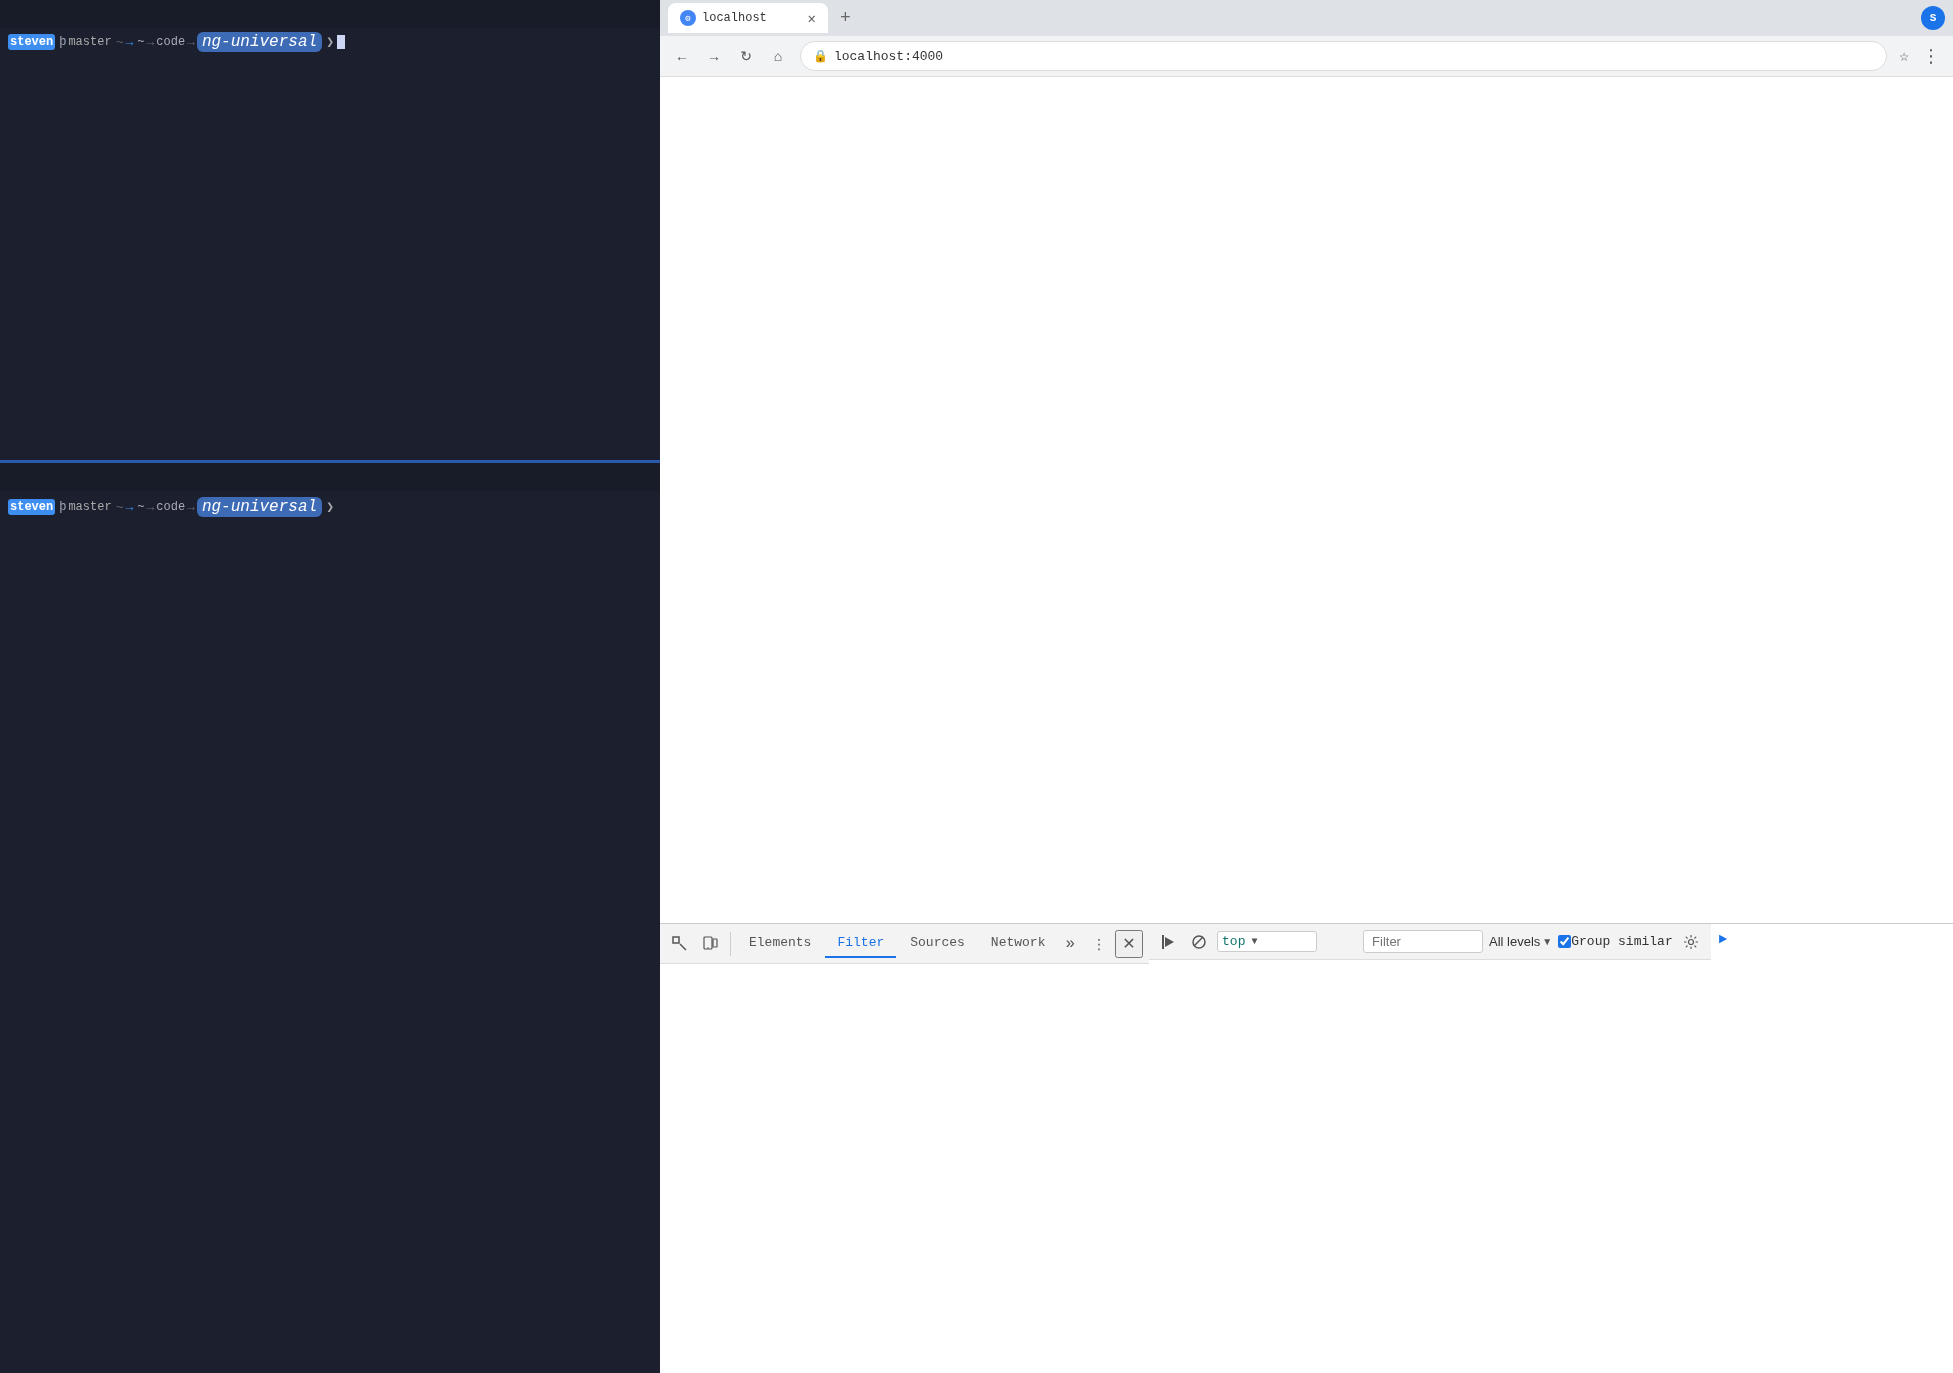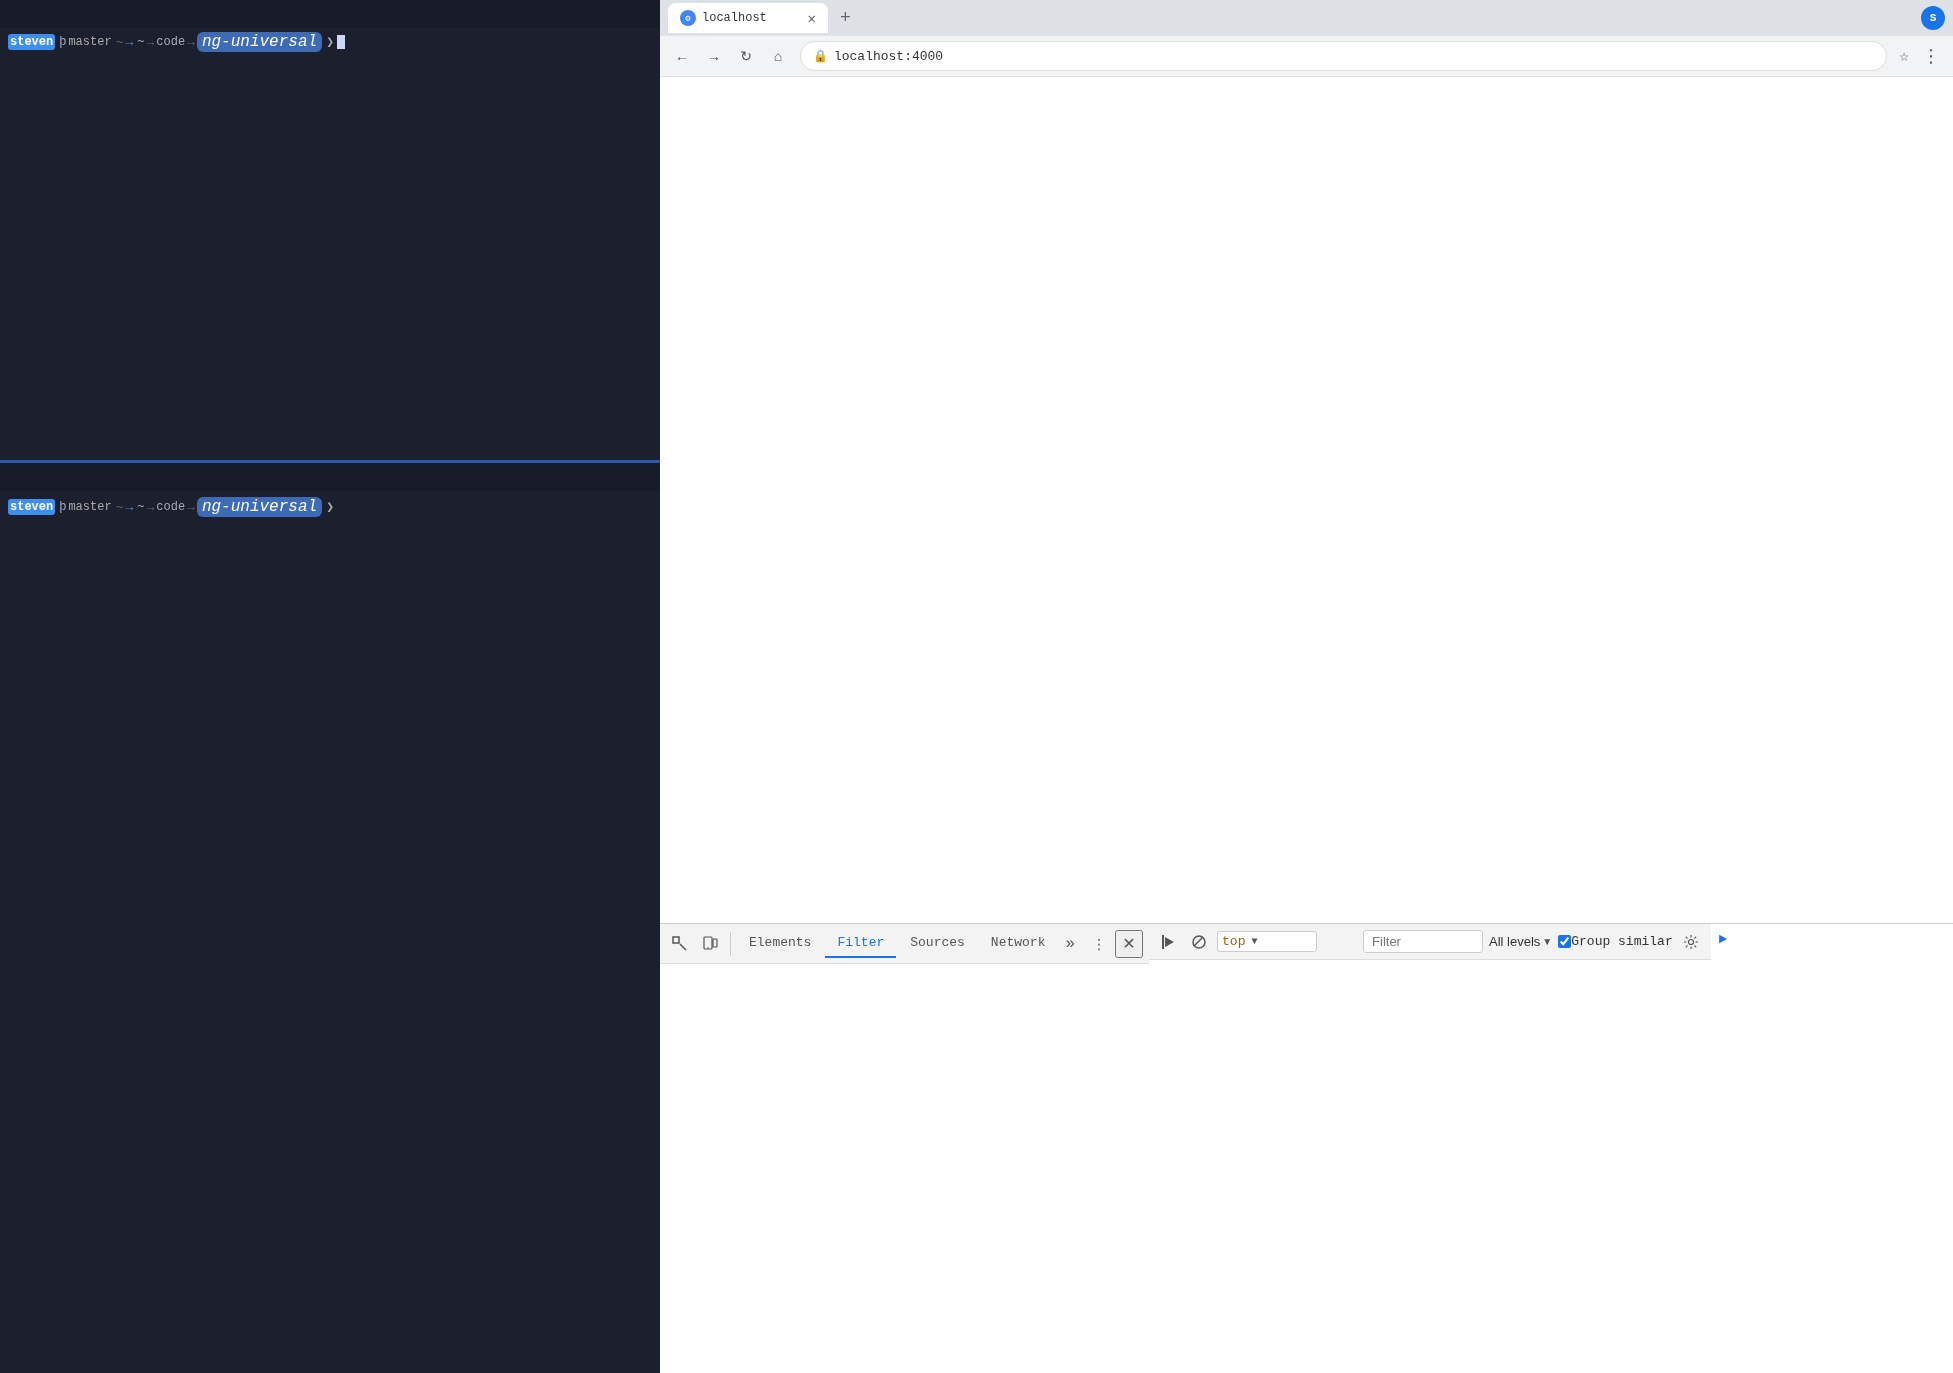--- a/index.html
+++ b/index.html
@@ -370,21 +370,21 @@
       border: 1px solid #ccc;
       border-radius: 3px;
       padding: 2px 4px;
       min-width: 100px;
     }
 
     .console-select {
       border: none;
       background: transparent;
       font-size: 13px;
-      color: #a16207;
+      color: #0f766e;
       outline: none;
       cursor: pointer;
     }
 
     .console-filter {
       border: 1px solid #ccc;
       border-radius: 3px;
       padding: 3px 8px;
       font-size: 13px;
       outline: none;

